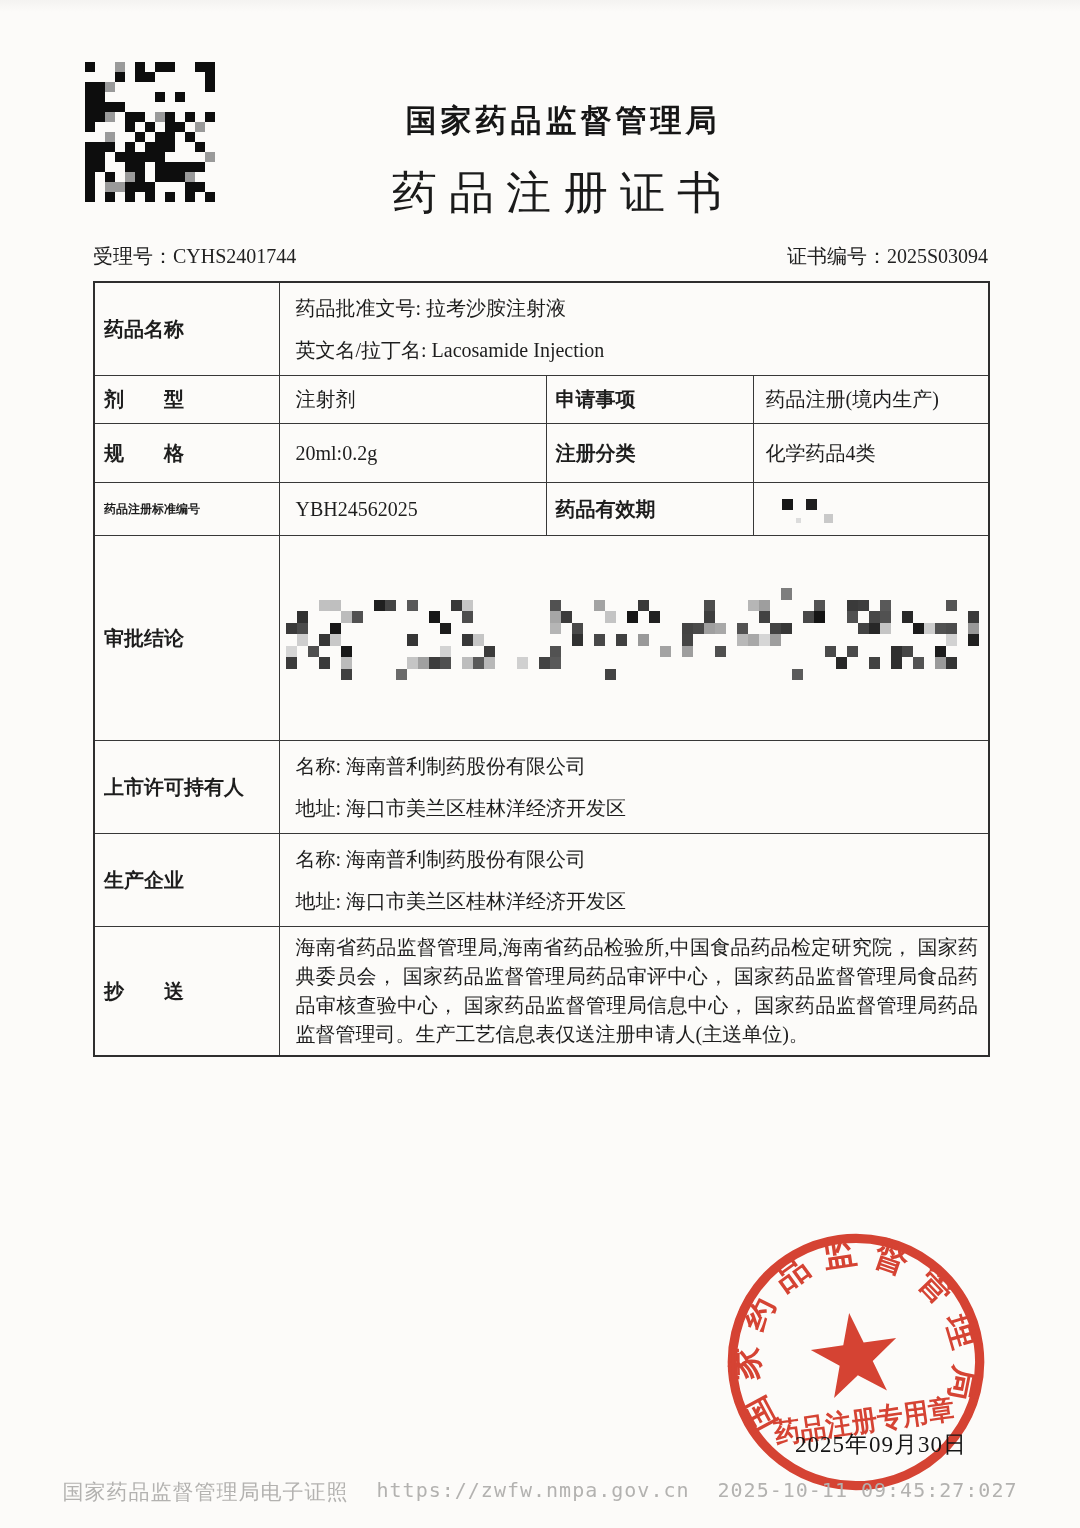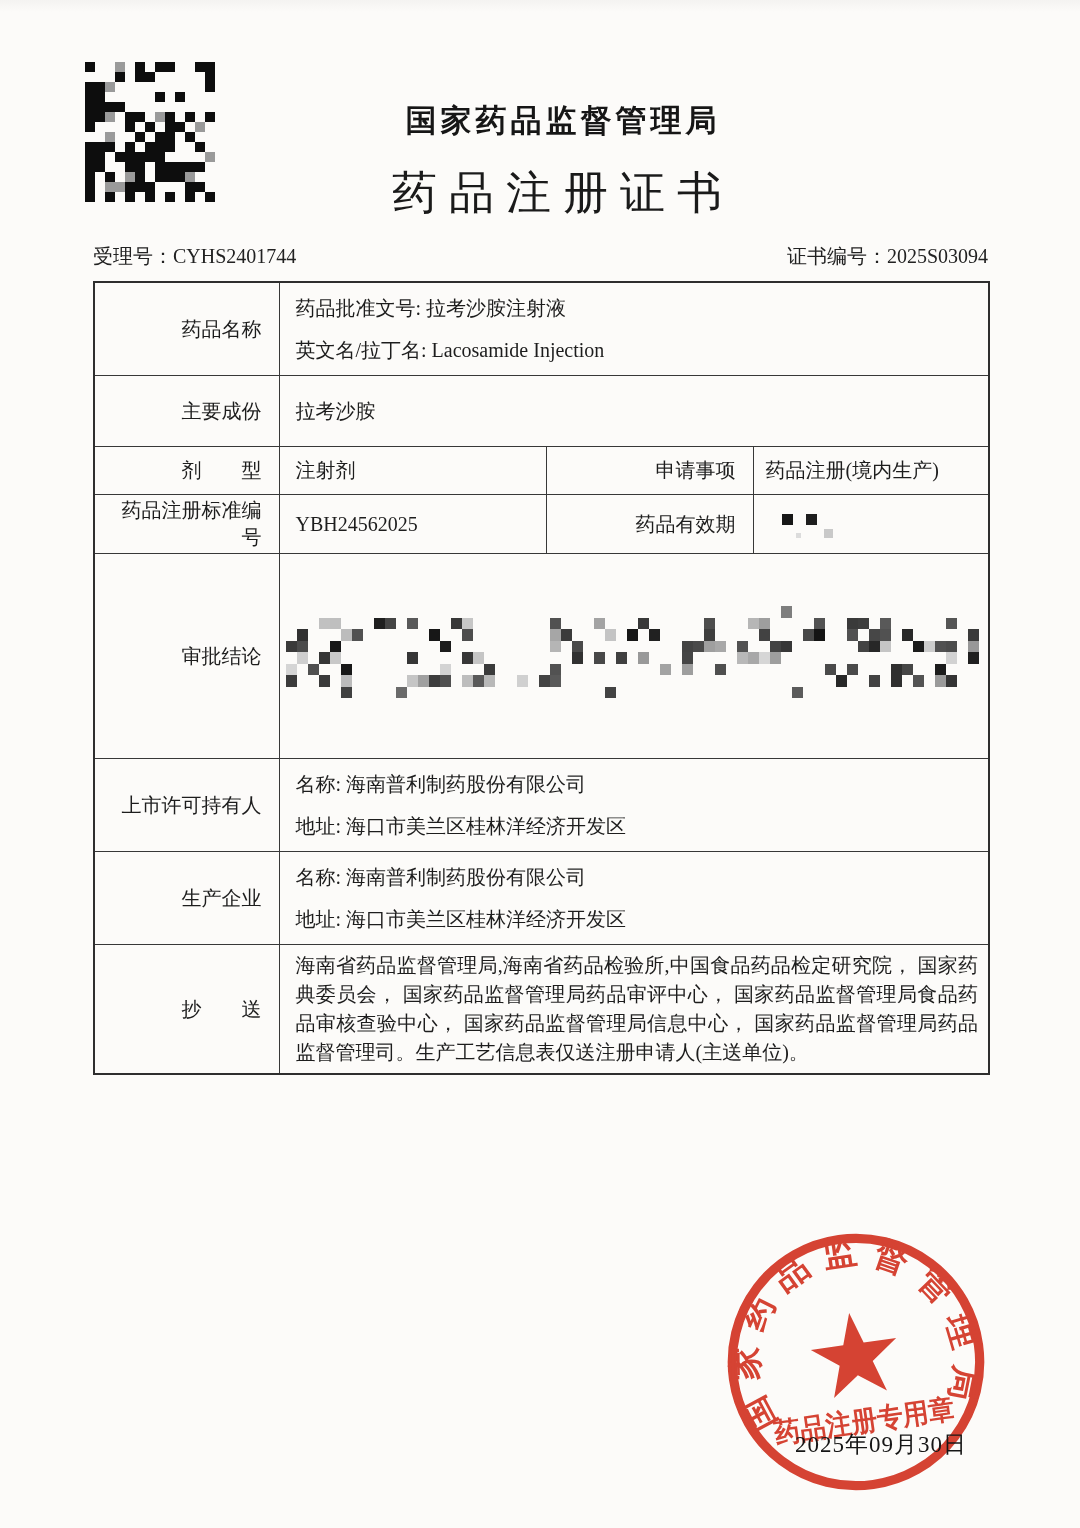--- a/index.html
+++ b/index.html
@@ -46,22 +46,22 @@
     background: transparent;
   }
   table.cert td {
     border: 1.5px solid #383838;
     vertical-align: middle;
     font-size: 20px; color: #1d1d1d;
     overflow: hidden;
   }
   table.cert { border: 2px solid #2e2e2e; }
   td.lbl {
-    text-align: right; font-weight: normal; font-size: 21px; color: #111;
-    padding: 2px 17px;
+    text-align: left; font-weight: bold; font-size: 21px; color: #111;
+    padding: 2px 9px;
   }
   td.val { padding: 4px 10px 4px 16px; text-align: left; }
   td.val2 { padding: 4px 8px 4px 12px; text-align: left; }
   .two-line div { line-height: 2.1; }
   .cc-text { font-size: 19.5px; line-height: 1.45; padding: 6px 10px 6px 16px; text-align: justify; }
   .remark-text { font-size: 19.5px; line-height: 1.5; padding: 6px 10px; text-indent: 2.2em; }
 
   
   .concl-cell { position: relative; }
   .mosaic {
@@ -305,35 +305,37 @@
 
     <tbody>
         <tr style="height:88px">
       <td class="lbl">药品名称</td>
       <td class="val two-line" colspan="3">
         <div>药品批准文号: 拉考沙胺注射液</div>
         <div>英文名/拉丁名: Lacosamide Injection</div>
       </td>
     </tr>
 
-    <tr style="height:71px">
-      <td class="lbl">主要成份</td>
-      <td class="val" colspan="3">拉考沙胺</td>
-    </tr>
 
     <tr style="height:48px">
       <td class="lbl">剂　　型</td>
       <td class="val">注射剂</td>
       <td class="lbl">申请事项</td>
       <td class="val2">药品注册(境内生产)</td>
     </tr>
 
+    <tr style="height:59px">
+      <td class="lbl">规　　格</td>
+      <td class="val">20ml:0.2g</td>
+      <td class="lbl">注册分类</td>
+      <td class="val2">化学药品4类</td>
+    </tr>
 
     <tr style="height:48px">
-      <td class="lbl" style="font-size:20px">药品注册标准编号</td>
+      <td class="lbl" style="font-size:12px">药品注册标准编号</td>
       <td class="val">YBH24562025</td>
       <td class="lbl">药品有效期</td>
       <td class="val2">
         <div class="redact-marks">
               <i class="rm1"></i>
               <i class="rm2"></i>
               <i class="rm3"></i>
               <i class="rm4"></i>
             </div>
       </td>
@@ -886,14 +888,19 @@
     </defs>
     <text font-size="33" font-weight="bold" fill="#d02a18" font-family="'Liberation Serif','DejaVu Serif',serif">
       <textPath href="#sealArc" startOffset="0" textLength="400" lengthAdjust="spacing">国家药品监督管理局</textPath>
     </text>
     <polygon fill="#d02a18" points="130,82 140,112.2 171.8,112.4 146.2,131.3 155.9,161.6 130,143 104.1,161.6 113.8,131.3 88.2,112.4 120,112.2"></polygon>
     <text x="130" y="197" text-anchor="middle" font-size="27" font-weight="bold" fill="#d02a18" font-family="'Liberation Serif','DejaVu Serif',serif" textLength="176" lengthAdjust="spacingAndGlyphs">药品注册专用章</text>
   </svg>
 
   <div class="seal-date">2025年09月30日</div>
 
+  <div class="footer">
+    <span>国家药品监督管理局电子证照</span>
+    <span class="mono">https://zwfw.nmpa.gov.cn</span>
+    <span class="mono">2025-10-11  09:45:27:027</span>
+  </div>
 
 </div>
 
 </body></html>

